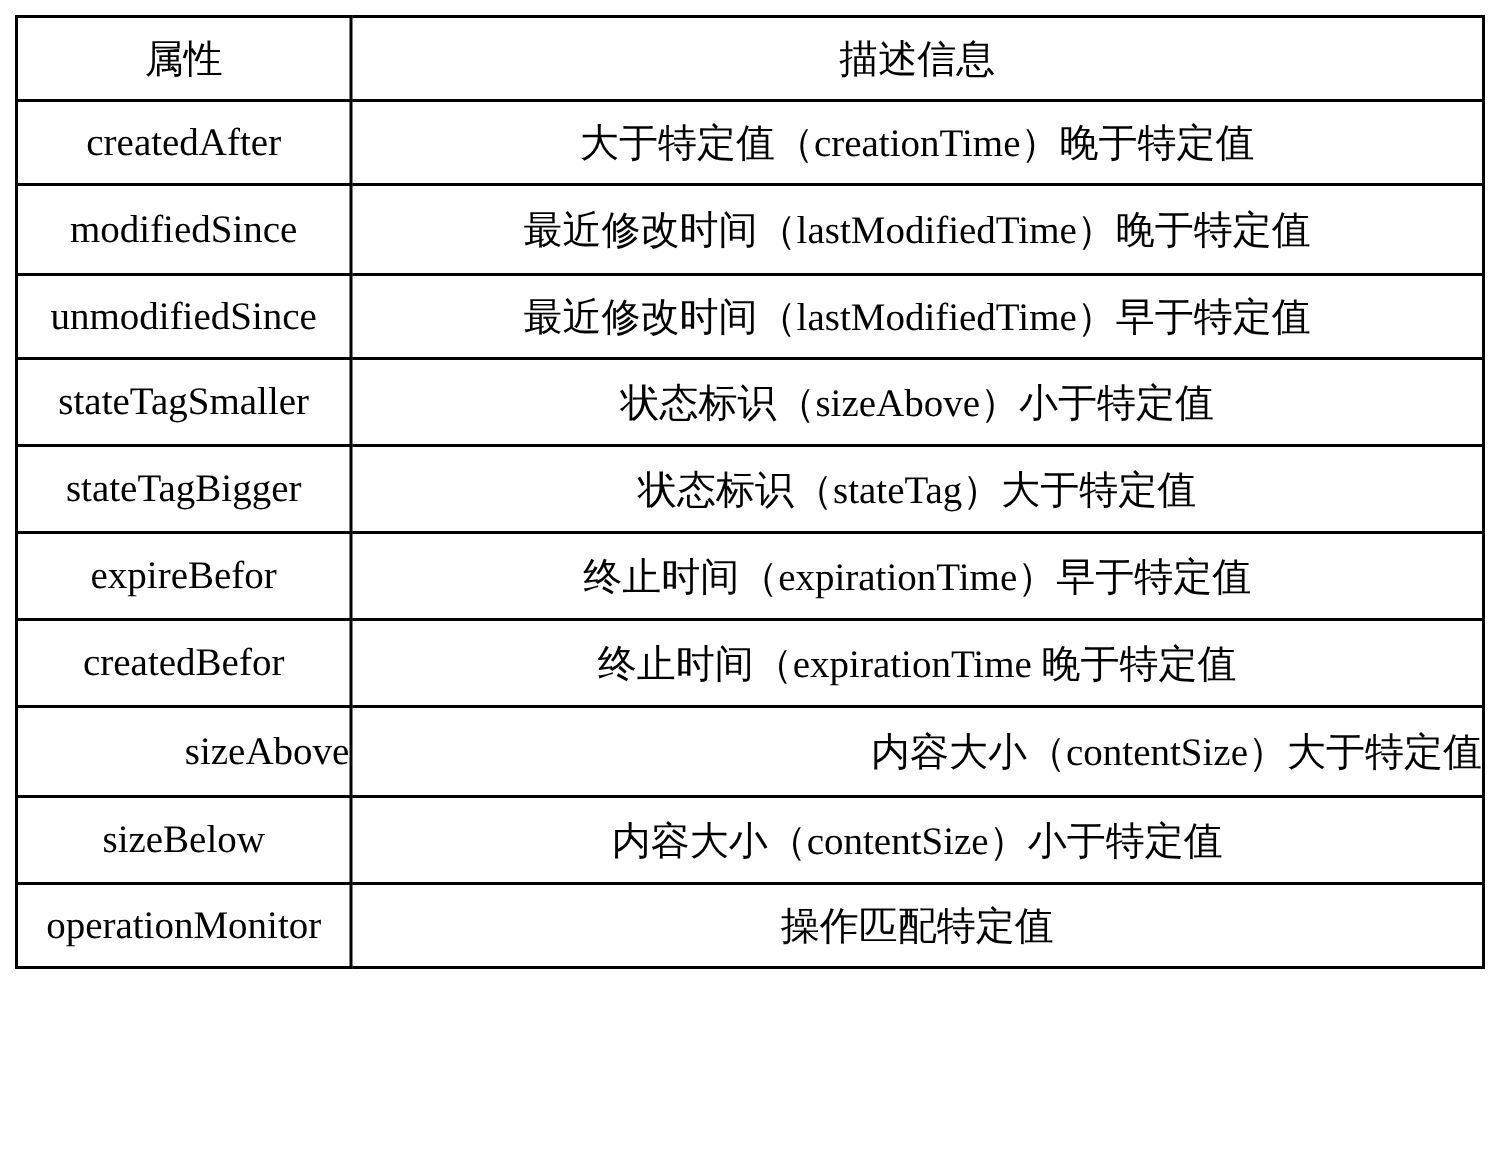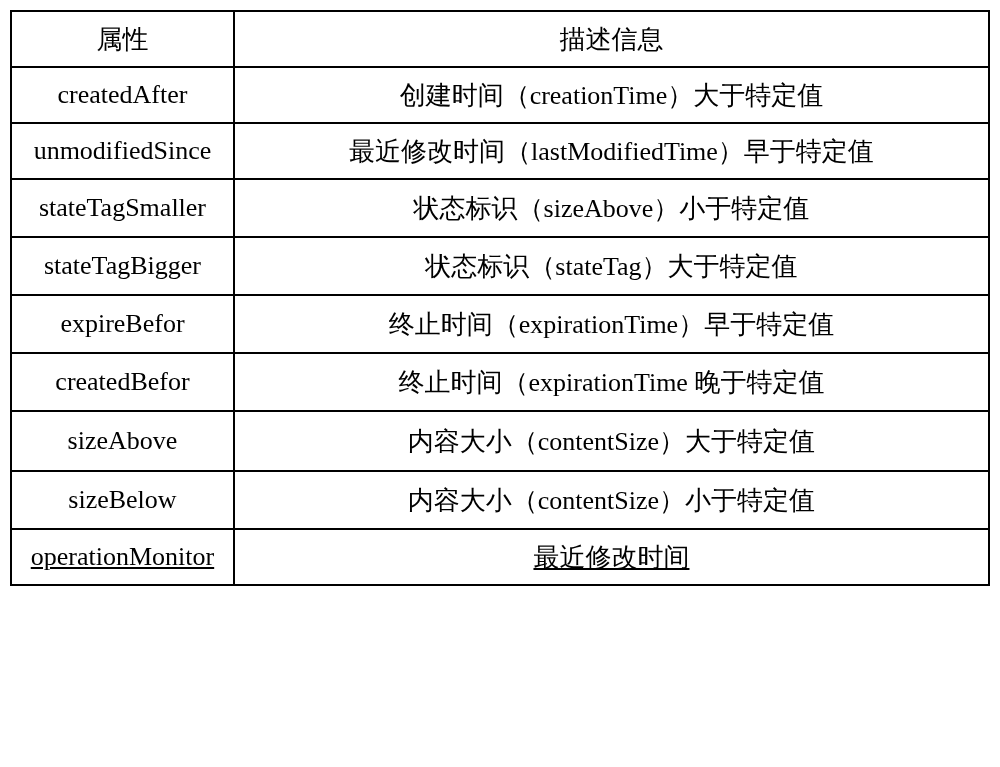--- a/index.html
+++ b/index.html
@@ -34,37 +34,41 @@
   
   tr.r0 td { height: 56px; }
   tr.r1 td { height: 54px; }
   tr.r2 td { height: 56px; }
   tr.r3 td { height: 60px; }
   tr.r4 td { height: 56px; margin-left: 26px; }
   tr.r5 td { height: 58px; margin-top: 29px; }
   tr.r6 td { height: 58px; }
   tr.r7 td { height: 58px; }
   tr.r8 td { height: 58px; }
-  tr.r9 td { height: 60px; }
+  tr.r9 td { height: 60px; text-align: right; }
   tr.r10 td { height: 58px; margin-left: 48px; }
-  tr.r11 td { height: 56px; text-decoration: underline; }
+  tr.r11 td { height: 56px; }
   tr.r12 td { height: 56px; }
 </style>
 </head>
 <body>
 
 <table>
   <tbody>
       <tr class="r0">
     <td class="col-attr">属性</td>
     <td class="col-desc">描述信息</td>
   </tr>
   <tr class="r2">
     <td class="col-attr">createdAfter</td>
-    <td class="col-desc">创建时间（creationTime）大于特定值</td>
+    <td class="col-desc">大于特定值（creationTime）晚于特定值</td>
+  </tr>
+  <tr class="r3">
+    <td class="col-attr">modifiedSince</td>
+    <td class="col-desc">最近修改时间（lastModifiedTime）晚于特定值</td>
   </tr>
   <tr class="r4">
     <td class="col-attr">unmodifiedSince</td>
     <td class="col-desc">最近修改时间（lastModifiedTime）早于特定值</td>
   </tr>
   <tr class="r5">
     <td class="col-attr">stateTagSmaller</td>
     <td class="col-desc">状态标识（sizeAbove）小于特定值</td>
   </tr>
   <tr class="r6">
@@ -82,16 +86,16 @@
   <tr class="r9">
     <td class="col-attr">sizeAbove</td>
     <td class="col-desc">内容大小（contentSize）大于特定值</td>
   </tr>
   <tr class="r10">
     <td class="col-attr">sizeBelow</td>
     <td class="col-desc">内容大小（contentSize）小于特定值</td>
   </tr>
   <tr class="r11">
     <td class="col-attr">operationMonitor</td>
-    <td class="col-desc">最近修改时间</td>
+    <td class="col-desc">操作匹配特定值</td>
   </tr>
 </tbody>
   </table>
 
 </body></html>

